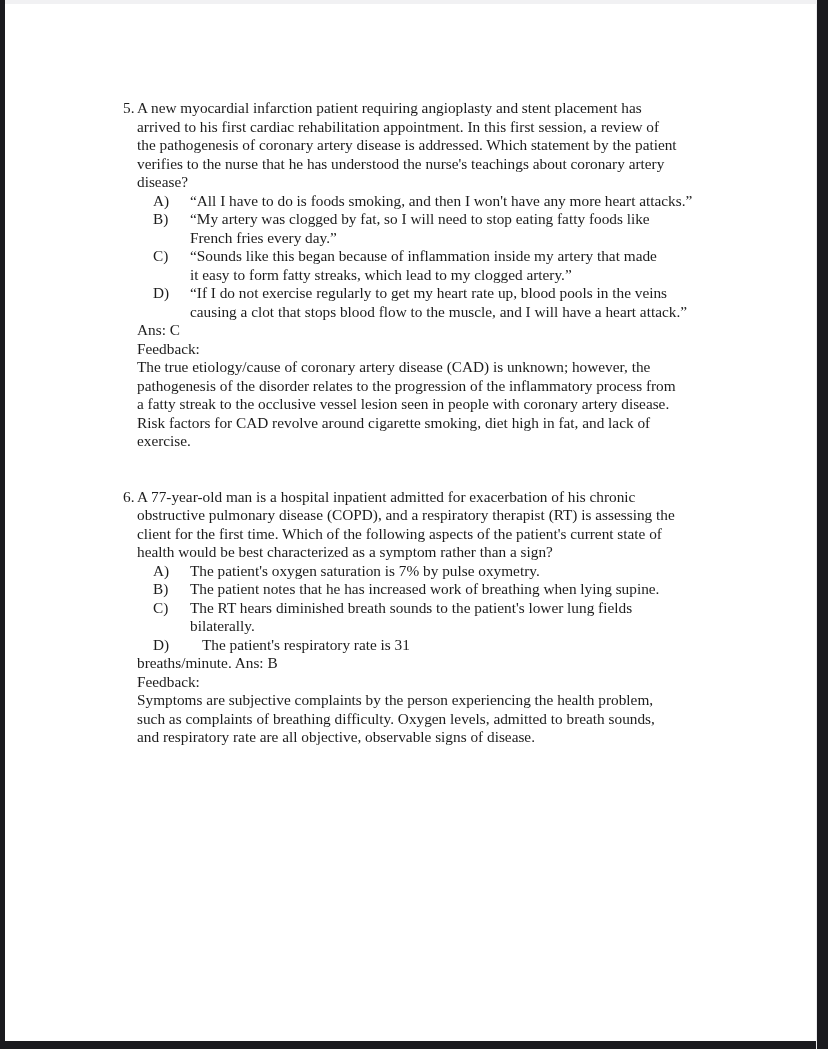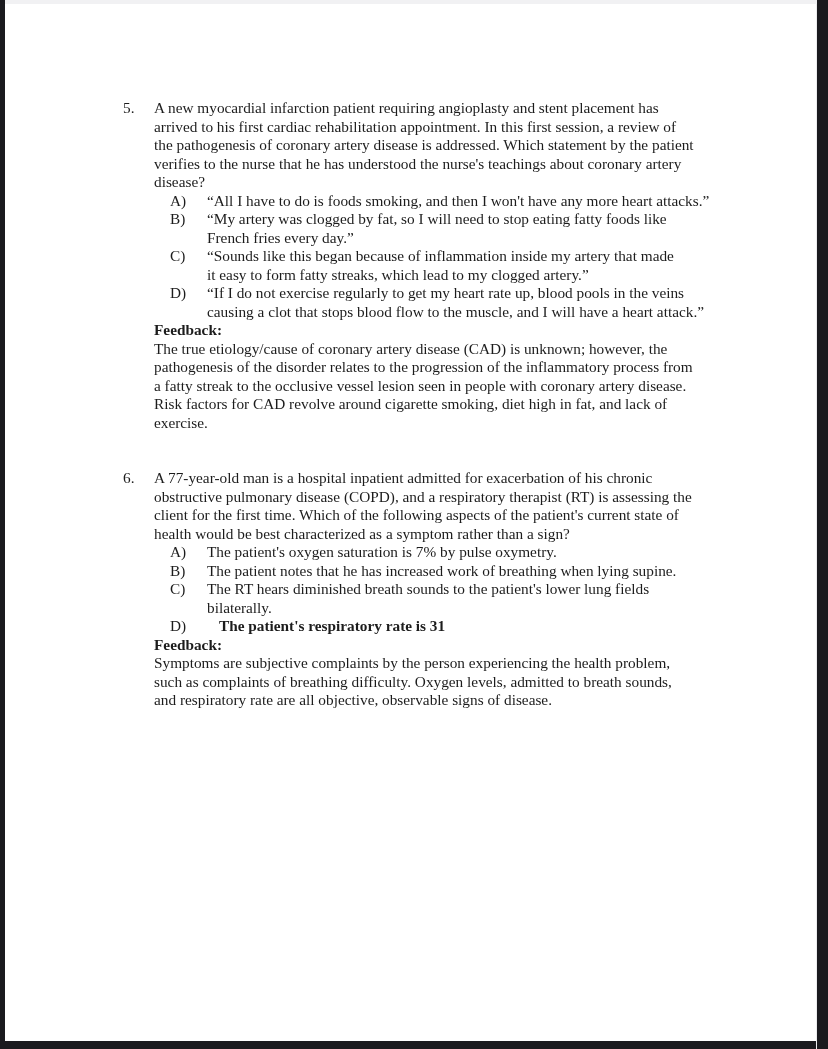--- a/index.html
+++ b/index.html
@@ -44,31 +44,31 @@
     padding-top: 95px;
     padding-left: 118px;  
     padding-right: 80px;
   }
   .question { display: flex; }
   .question + .question { margin-top: 37px; }
   .q-num {
     width: 14px;
     flex-shrink: 0;
   }
-  .q-body { flex: 1 1 auto; min-width: 0; margin-left: 17px; }
+  .q-body { flex: 1 1 auto; min-width: 0; }
   .lines { white-space: pre-line; }
   .option { display: flex; }
   .opt-letter {
     margin-left: 16px;
     width: 37px;
     flex-shrink: 0;
   }
   .opt-text { flex: 1 1 auto; min-width: 0; }
-  .opt-text.extra-indent { margin-left: 12px; font-weight: bold; }
-  .fb-label { font-weight: bold; }
+  .opt-text.extra-indent { margin-left: 12px; }
+  .fb-label { font-weight: normal; }
 </style>
 </head>
 <body>
 
 <div class="viewport">
 
   <div class="page">
     <div class="doc-content">
 
       <section class="question">
@@ -93,20 +93,21 @@
             <span class="opt-letter">C)</span>
             <div class="lines opt-text">“Sounds like this began because of inflammation inside my artery that made
 it easy to form fatty streaks, which lead to my clogged artery.”</div>
           </div>
           <div class="option">
             <span class="opt-letter">D)</span>
             <div class="lines opt-text">“If I do not exercise regularly to get my heart rate up, blood pools in the veins
 causing a clot that stops blood flow to the muscle, and I will have a heart attack.”</div>
           </div>
 
+          <div class="ans">Ans: C</div>
           <div class="fb-label">Feedback:</div>
           <div class="lines fb-text">The true etiology/cause of coronary artery disease (CAD) is unknown; however, the
 pathogenesis of the disorder relates to the progression of the inflammatory process from
 a fatty streak to the occlusive vessel lesion seen in people with coronary artery disease.
 Risk factors for CAD revolve around cigarette smoking, diet high in fat, and lack of
 exercise.</div>
         </div>
       </section>
 
       <section class="question">
@@ -128,20 +129,21 @@
           <div class="option">
             <span class="opt-letter">C)</span>
             <div class="lines opt-text">The RT hears diminished breath sounds to the patient's lower lung fields
 bilaterally.</div>
           </div>
           <div class="option">
             <span class="opt-letter">D)</span>
             <div class="lines opt-text extra-indent">The patient's respiratory rate is 31</div>
           </div>
 
+          <div class="trailing">breaths/minute. Ans: B</div>
           <div class="fb-label">Feedback:</div>
           <div class="lines fb-text">Symptoms are subjective complaints by the person experiencing the health problem,
 such as complaints of breathing difficulty. Oxygen levels, admitted to breath sounds,
 and respiratory rate are all objective, observable signs of disease.</div>
         </div>
       </section>
 
     </div>
   </div>
 

